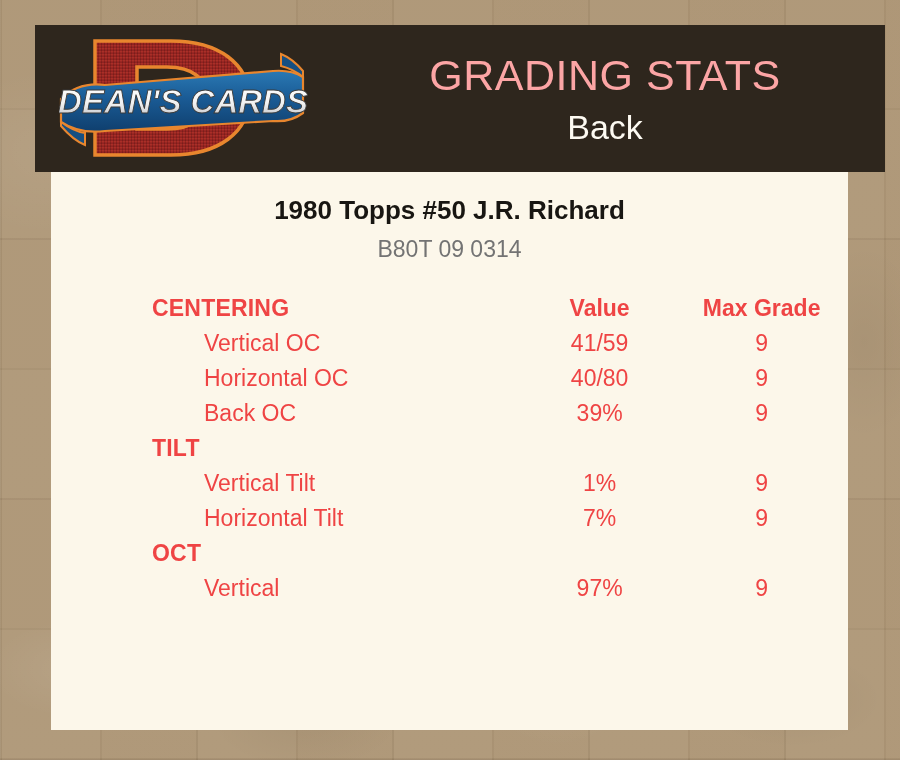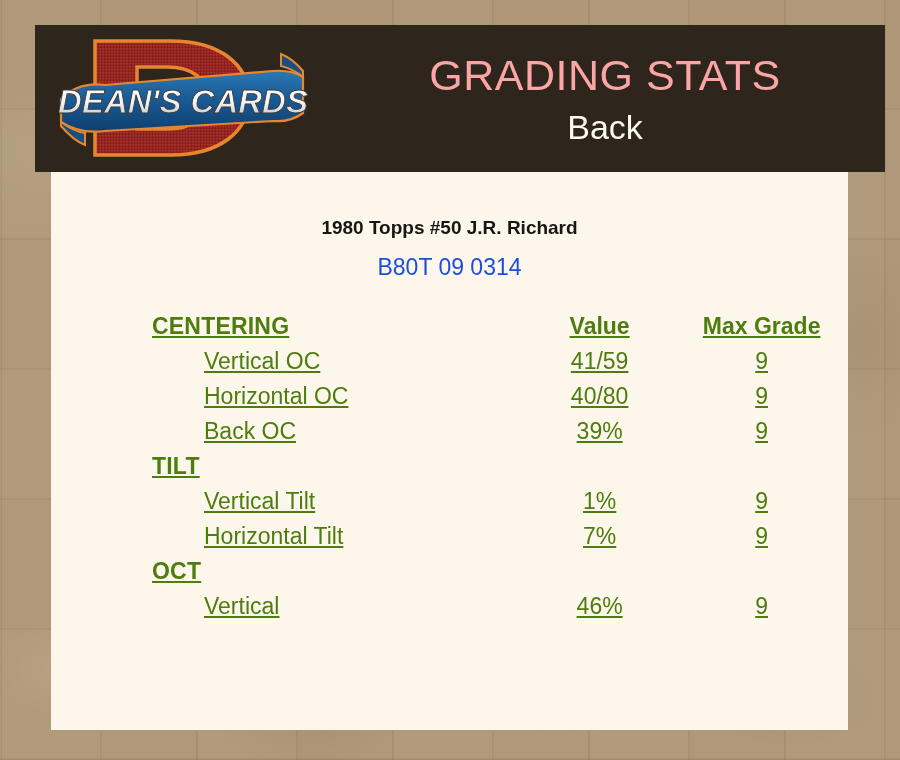--- a/index.html
+++ b/index.html
@@ -105,43 +105,42 @@
     top: 172px;
     width: 797px;
     height: 558px;
     background: #fcf7ea;
     z-index: 2;
   }
 
   #card-heading {
     text-align: center;
     color: #181612;
-    font-size: 19px;
+    font-size: 26px;
     font-weight: bold;
-    margin-top: 41px;
+    margin-top: 23px;
     line-height: 30px;
     white-space: nowrap;
   }
   #card-serial {
     text-align: center;
-    color: #1d4ed8;
+    color: #737373;
     font-size: 23px;
     font-weight: normal;
     margin-top: 10px;
     line-height: 28px;
     white-space: nowrap;
   }
 
   
   #stats-table {
     margin-top: 28px;
     width: 100%;
     border-collapse: collapse;
-    color: #4d7c0f;
-    text-decoration: underline;
+    color: #ef4444;
   }
   #stats-table td {
     padding: 0;
     height: 35px;
     vertical-align: middle;
     font-size: 23px;
     line-height: 35px;
   }
   .col-label { width: 400px; padding-left: 101px !important; }
   .col-value { width: 185px; text-align: center; }
@@ -256,19 +255,19 @@
           <td class="col-value">7%</td>
           <td class="col-grade">9</td>
         </tr>
         <tr class="section-row">
           <td class="col-label">OCT</td>
           <td class="col-value"></td>
           <td class="col-grade"></td>
         </tr>
         <tr class="data-row">
           <td class="col-label">Vertical</td>
-          <td class="col-value">46%</td>
+          <td class="col-value">97%</td>
           <td class="col-grade">9</td>
         </tr>
       </tbody>
   </table>
 
 </div>
 
 </body></html>

